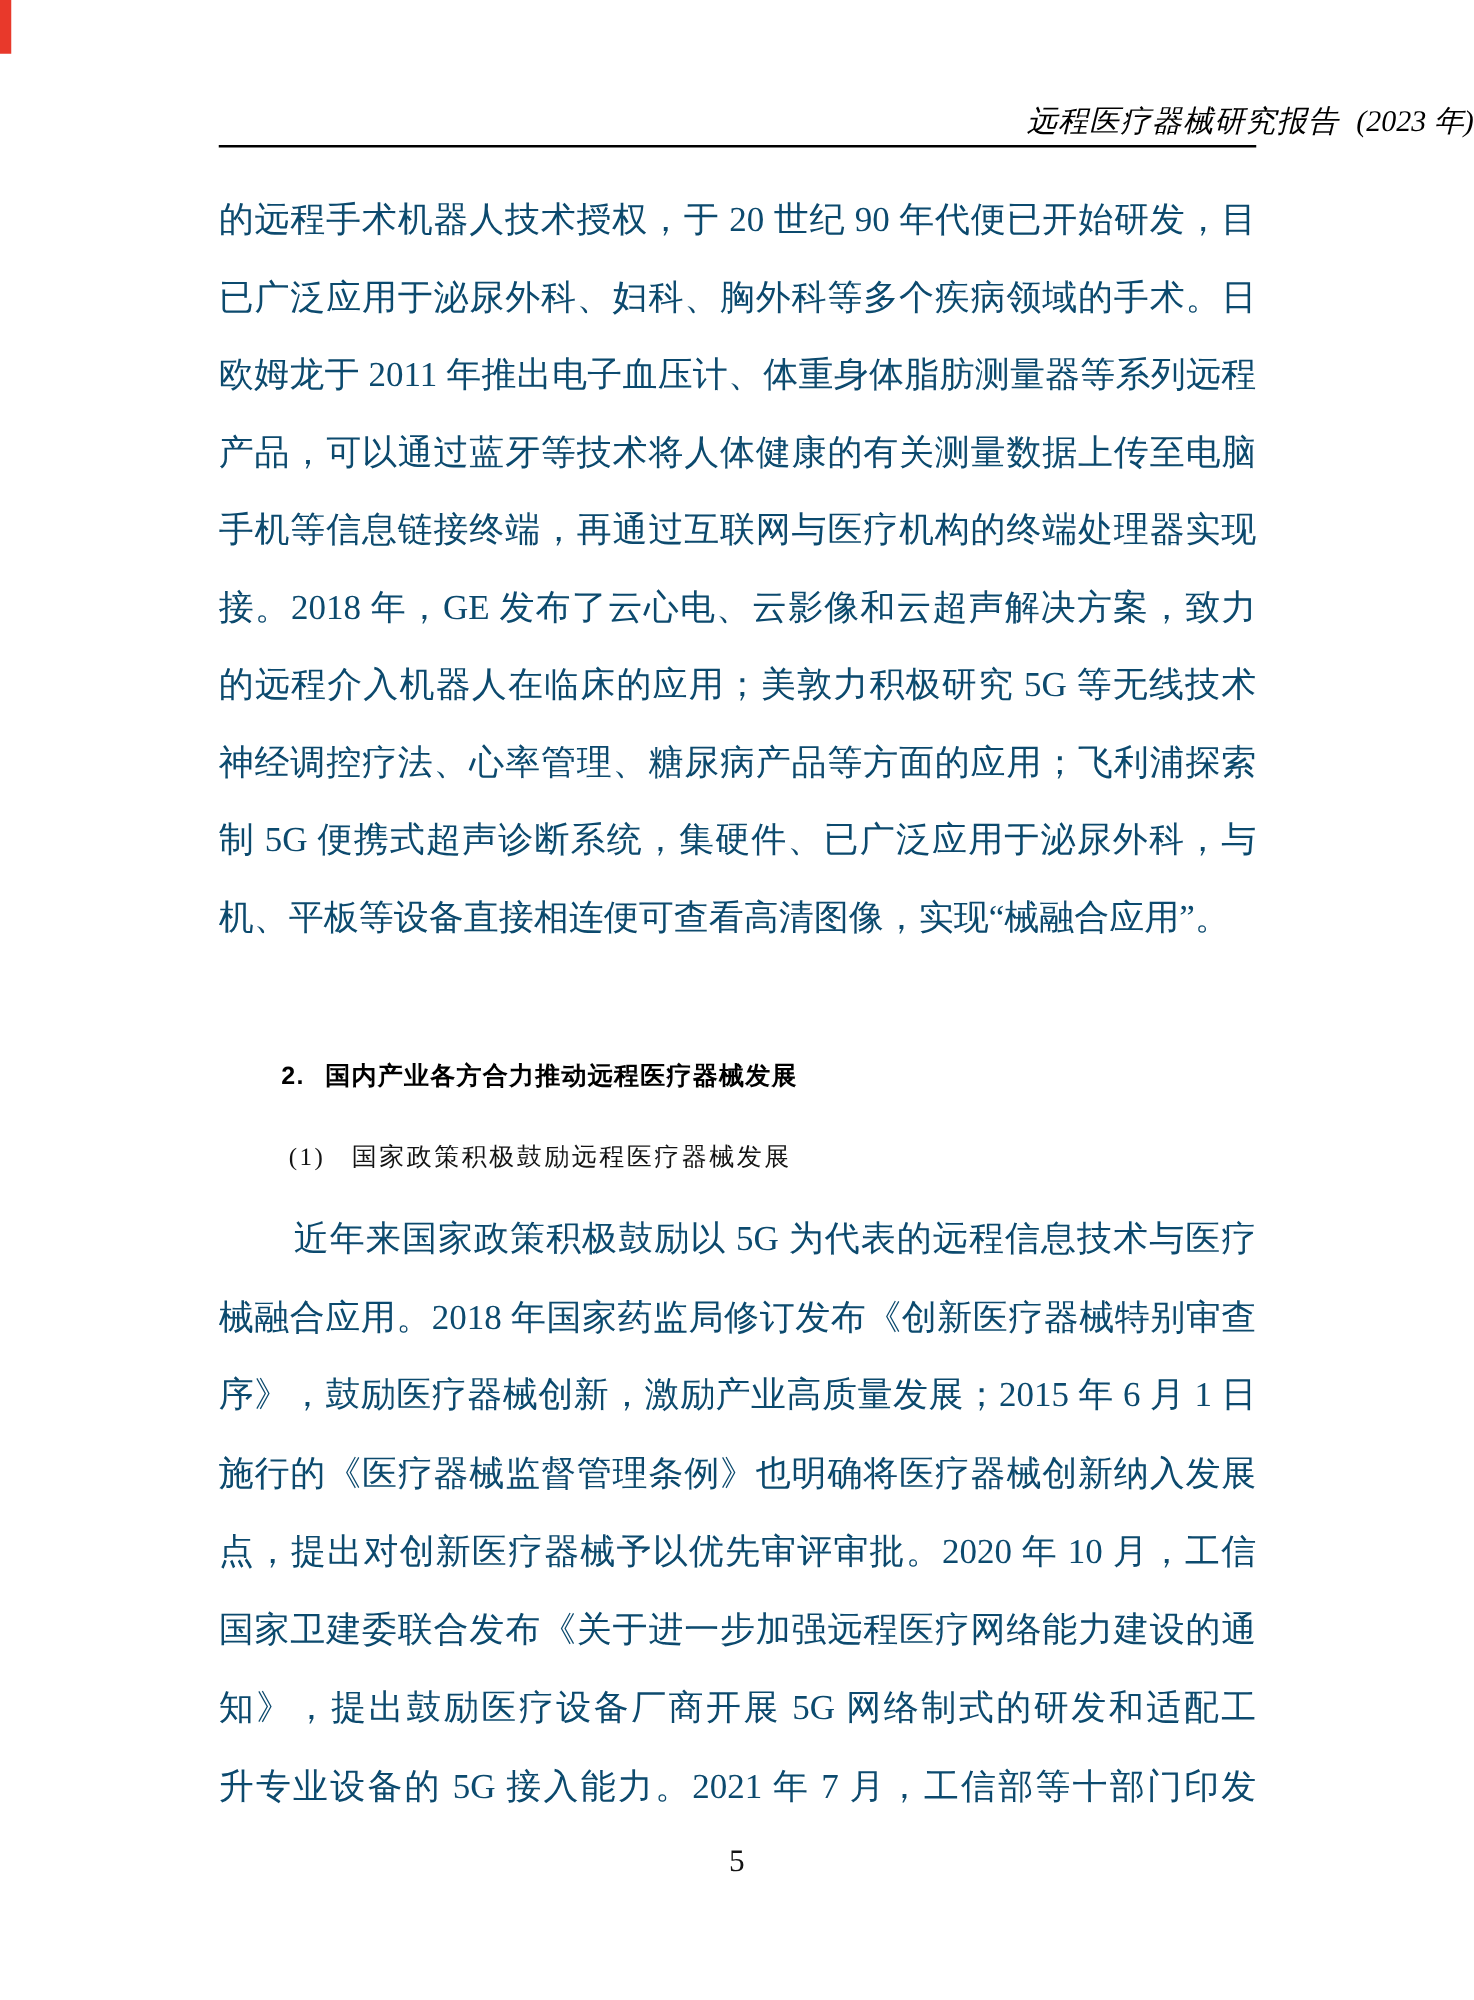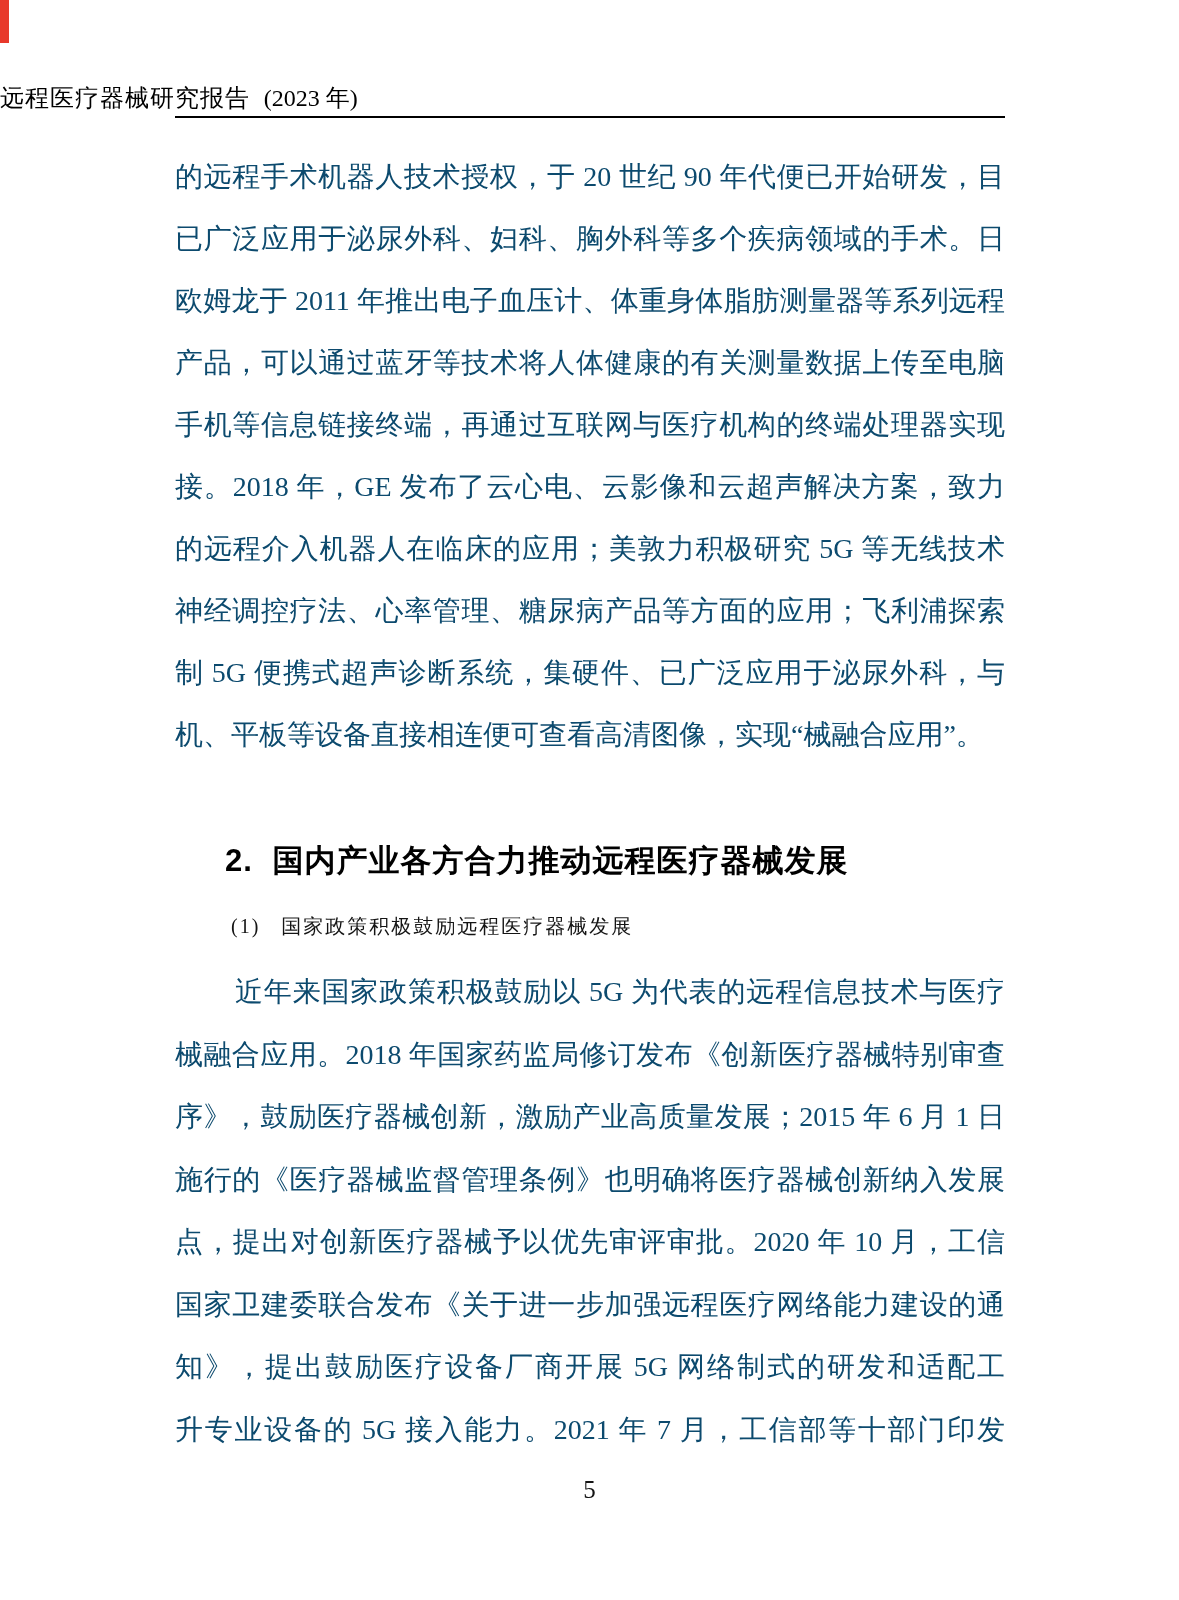--- a/index.html
+++ b/index.html
@@ -12,25 +12,26 @@
     font-family:"Liberation Serif","DejaVu Serif",serif;
     color:#111111;
   }
   .corner-marker {
     position:absolute; left:0; top:0;
     width:9px; height:43px;
     background:#e8392b;
   }
   .header-title {
     position:absolute; top:82px; left:0; width:100%;
-    text-align:left;
+    text-align:right;
     font-size:24px; line-height:32px;
     font-family:"Liberation Sans","DejaVu Sans",sans-serif;
     letter-spacing:1px;
     color:#000000;
+    font-style:italic;
   }
   .header-title .year {
     font-family:"Liberation Serif","DejaVu Serif",serif;
     letter-spacing:0;
     margin-left:6px;
   }
   .header-rule {
     position:absolute; top:116px; left:175px;
     width:830px; height:2px;
     background:#000000;
@@ -50,21 +51,21 @@
     overflow:hidden;
   }
   .line.no-just {
     text-align:left;
     text-align-last:left;
   }
   .line.indent { text-indent:60px; }
   .section-heading {
     position:absolute; top:840px; left:175px; width:830px;
     margin:0;
-    font-size:31px; line-height:42px;
+    font-size:20px; line-height:42px;
     font-weight:700;
     font-family:"Liberation Sans","DejaVu Sans",sans-serif;
     text-indent:50px;
     word-spacing:10px;
     letter-spacing:1px;
     color:#000000;
   }
   .sub-heading {
     position:absolute; top:904px; left:175px; width:830px;
     font-size:20px; line-height:44px;

